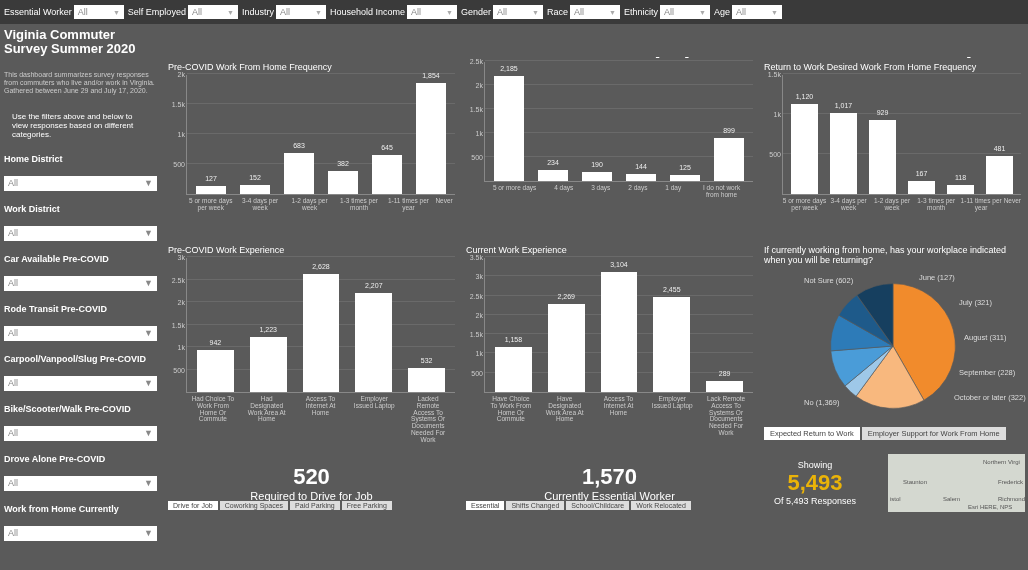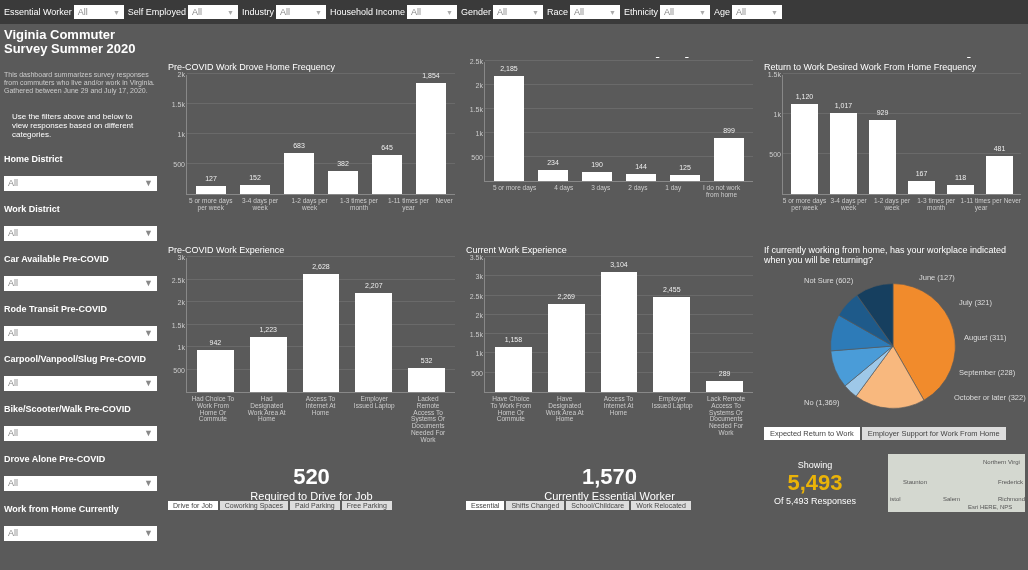--- a/index.html
+++ b/index.html
@@ -150,21 +150,21 @@
       <div class="sb-sel">
         <span>All</span>
         <span class="chev">▼</span>
       </div>
     </div>
   <div class="content" id="content">
       <div class="header-cell">Pre-COVID</div>
       <div class="header-cell">Survey Period</div>
       <div class="header-cell">Return to Work</div>
       <div class="panel">
-        <div class="panel-title">Pre-COVID Work Drove Home Frequency</div>
+        <div class="panel-title">Pre-COVID Work From Home Frequency</div>
         <div class="barchart" style="margin-left: 18px; height: 120px;">
           <div class="ytick" style="bottom: 26px;">500</div>
           <div class="ygrid" style="bottom: 30px;"></div>
           <div class="ytick" style="bottom: 56px;">1k</div>
           <div class="ygrid" style="bottom: 60px;"></div>
           <div class="ytick" style="bottom: 86px;">1.5k</div>
           <div class="ygrid" style="bottom: 90px;"></div>
           <div class="ytick" style="bottom: 116px;">2k</div>
           <div class="ygrid" style="bottom: 120px;"></div>
           <div class="bar-group">

